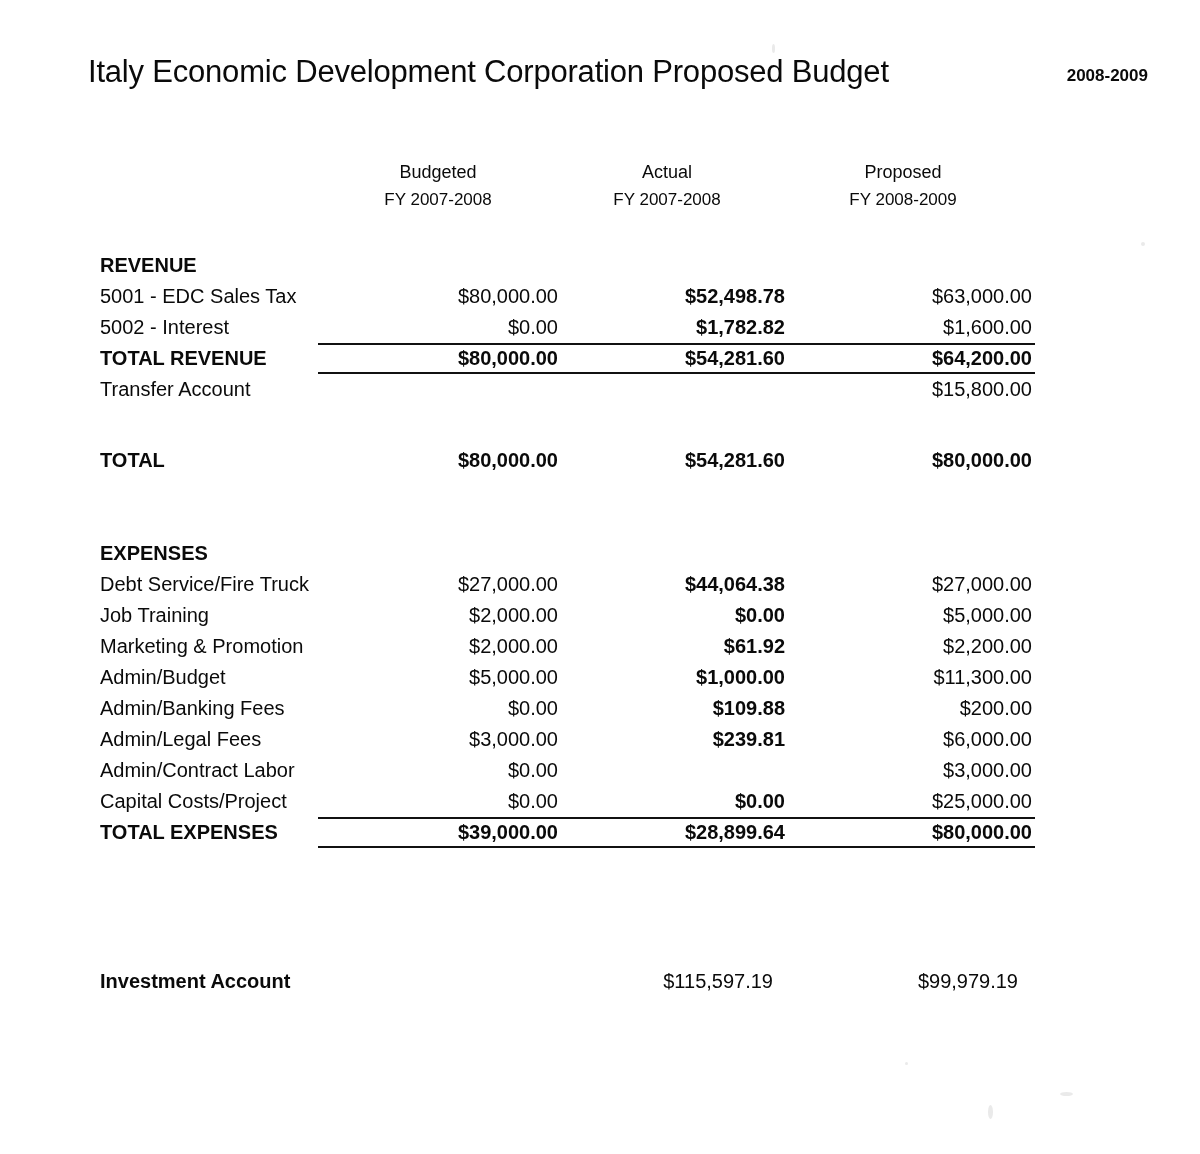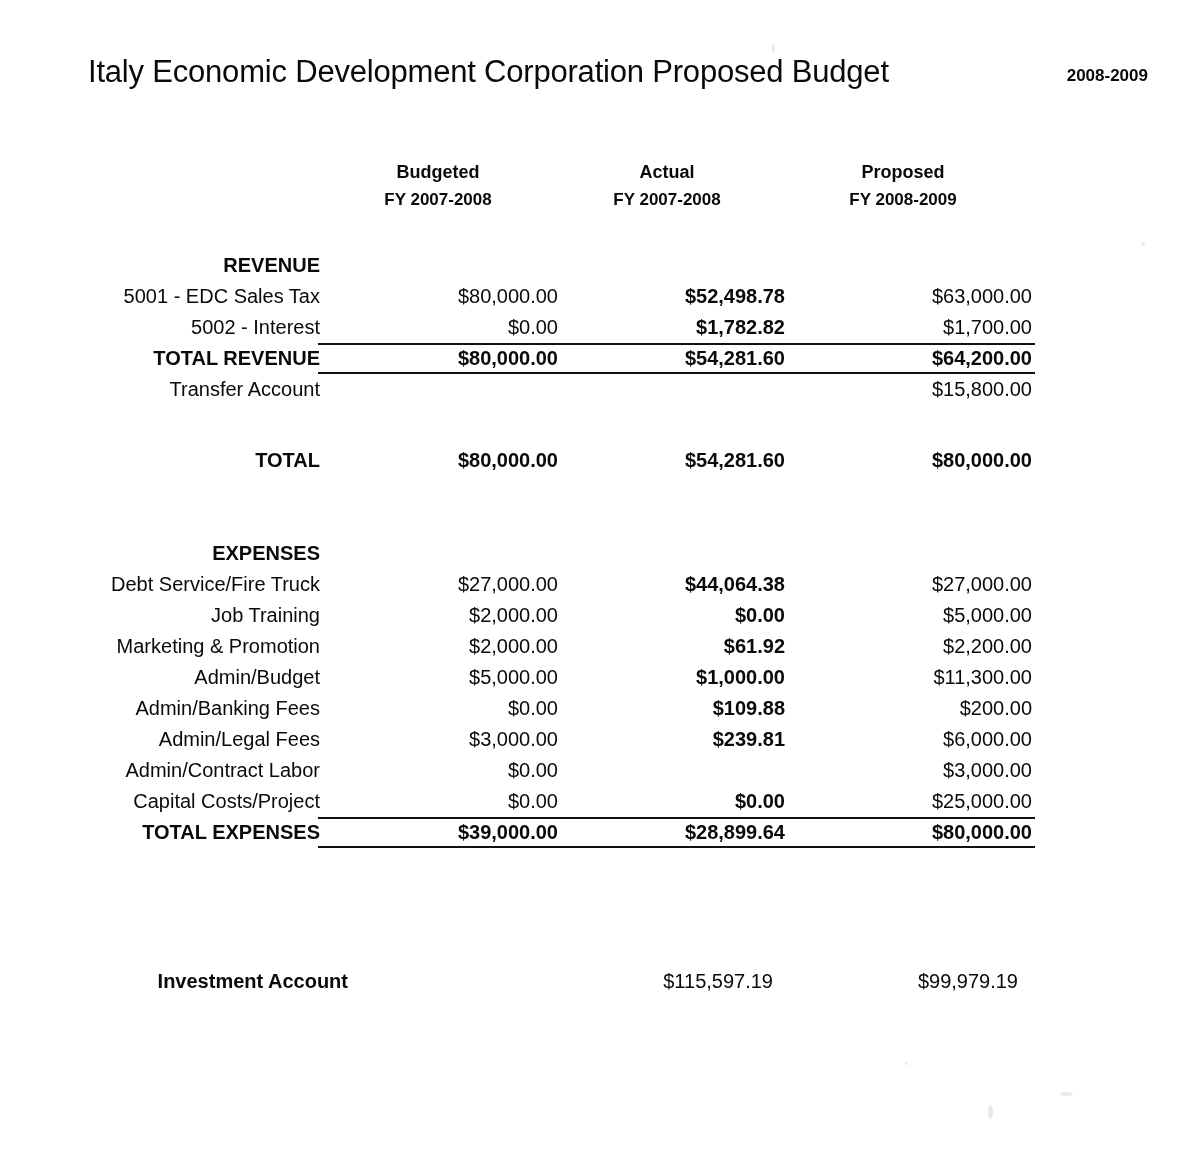--- a/index.html
+++ b/index.html
@@ -52,21 +52,21 @@
     left: 318px;
     width: 722px;
     height: 62px;
   }
   .col-head {
     position: absolute;
     top: 0;
     width: 240px;
     text-align: center;
     font-size: 18px;
-    font-weight: bold;
+    font-weight: normal;
     line-height: 28px;
   }
   .col-head .ch-line2 {
     display: block;
     font-size: 17px;
   }
   .col-head.c1 { left: 0px; }
   .col-head.c2 { left: 229px; }
   .col-head.c3 { left: 465px; }
 
@@ -76,29 +76,28 @@
     top: 250px;
     left: 88px;
     width: 960px;
   }
   .row {
     position: relative;
     height: 31px;
   }
   .row .label {
     position: absolute;
-    left: 0;
+    left: 12px;
     top: 0;
     width: 232px;
     height: 31px;
     line-height: 30px;
     font-size: 20px;
     white-space: nowrap;
     overflow: hidden;
-    text-align: right;
   }
   .row .val {
     position: absolute;
     top: 0;
     height: 31px;
     line-height: 30px;
     font-size: 20px;
     text-align: right;
     white-space: nowrap;
   }
@@ -176,21 +175,21 @@
     <div class="label">5001 - EDC Sales Tax</div>
     <div class="val v1">$80,000.00</div>
     <div class="val v2">$52,498.78</div>
     <div class="val v3">$63,000.00</div>
   </div>
 
   <div class="row">
     <div class="label">5002 - Interest</div>
     <div class="val v1">$0.00</div>
     <div class="val v2">$1,782.82</div>
-    <div class="val v3">$1,700.00</div>
+    <div class="val v3">$1,600.00</div>
   </div>
 
   <div class="row bold rule-top rule-bot">
     <div class="label">TOTAL REVENUE</div>
     <div class="val v1">$80,000.00</div>
     <div class="val v2">$54,281.60</div>
     <div class="val v3">$64,200.00</div>
   </div>
 
   <div class="row">

